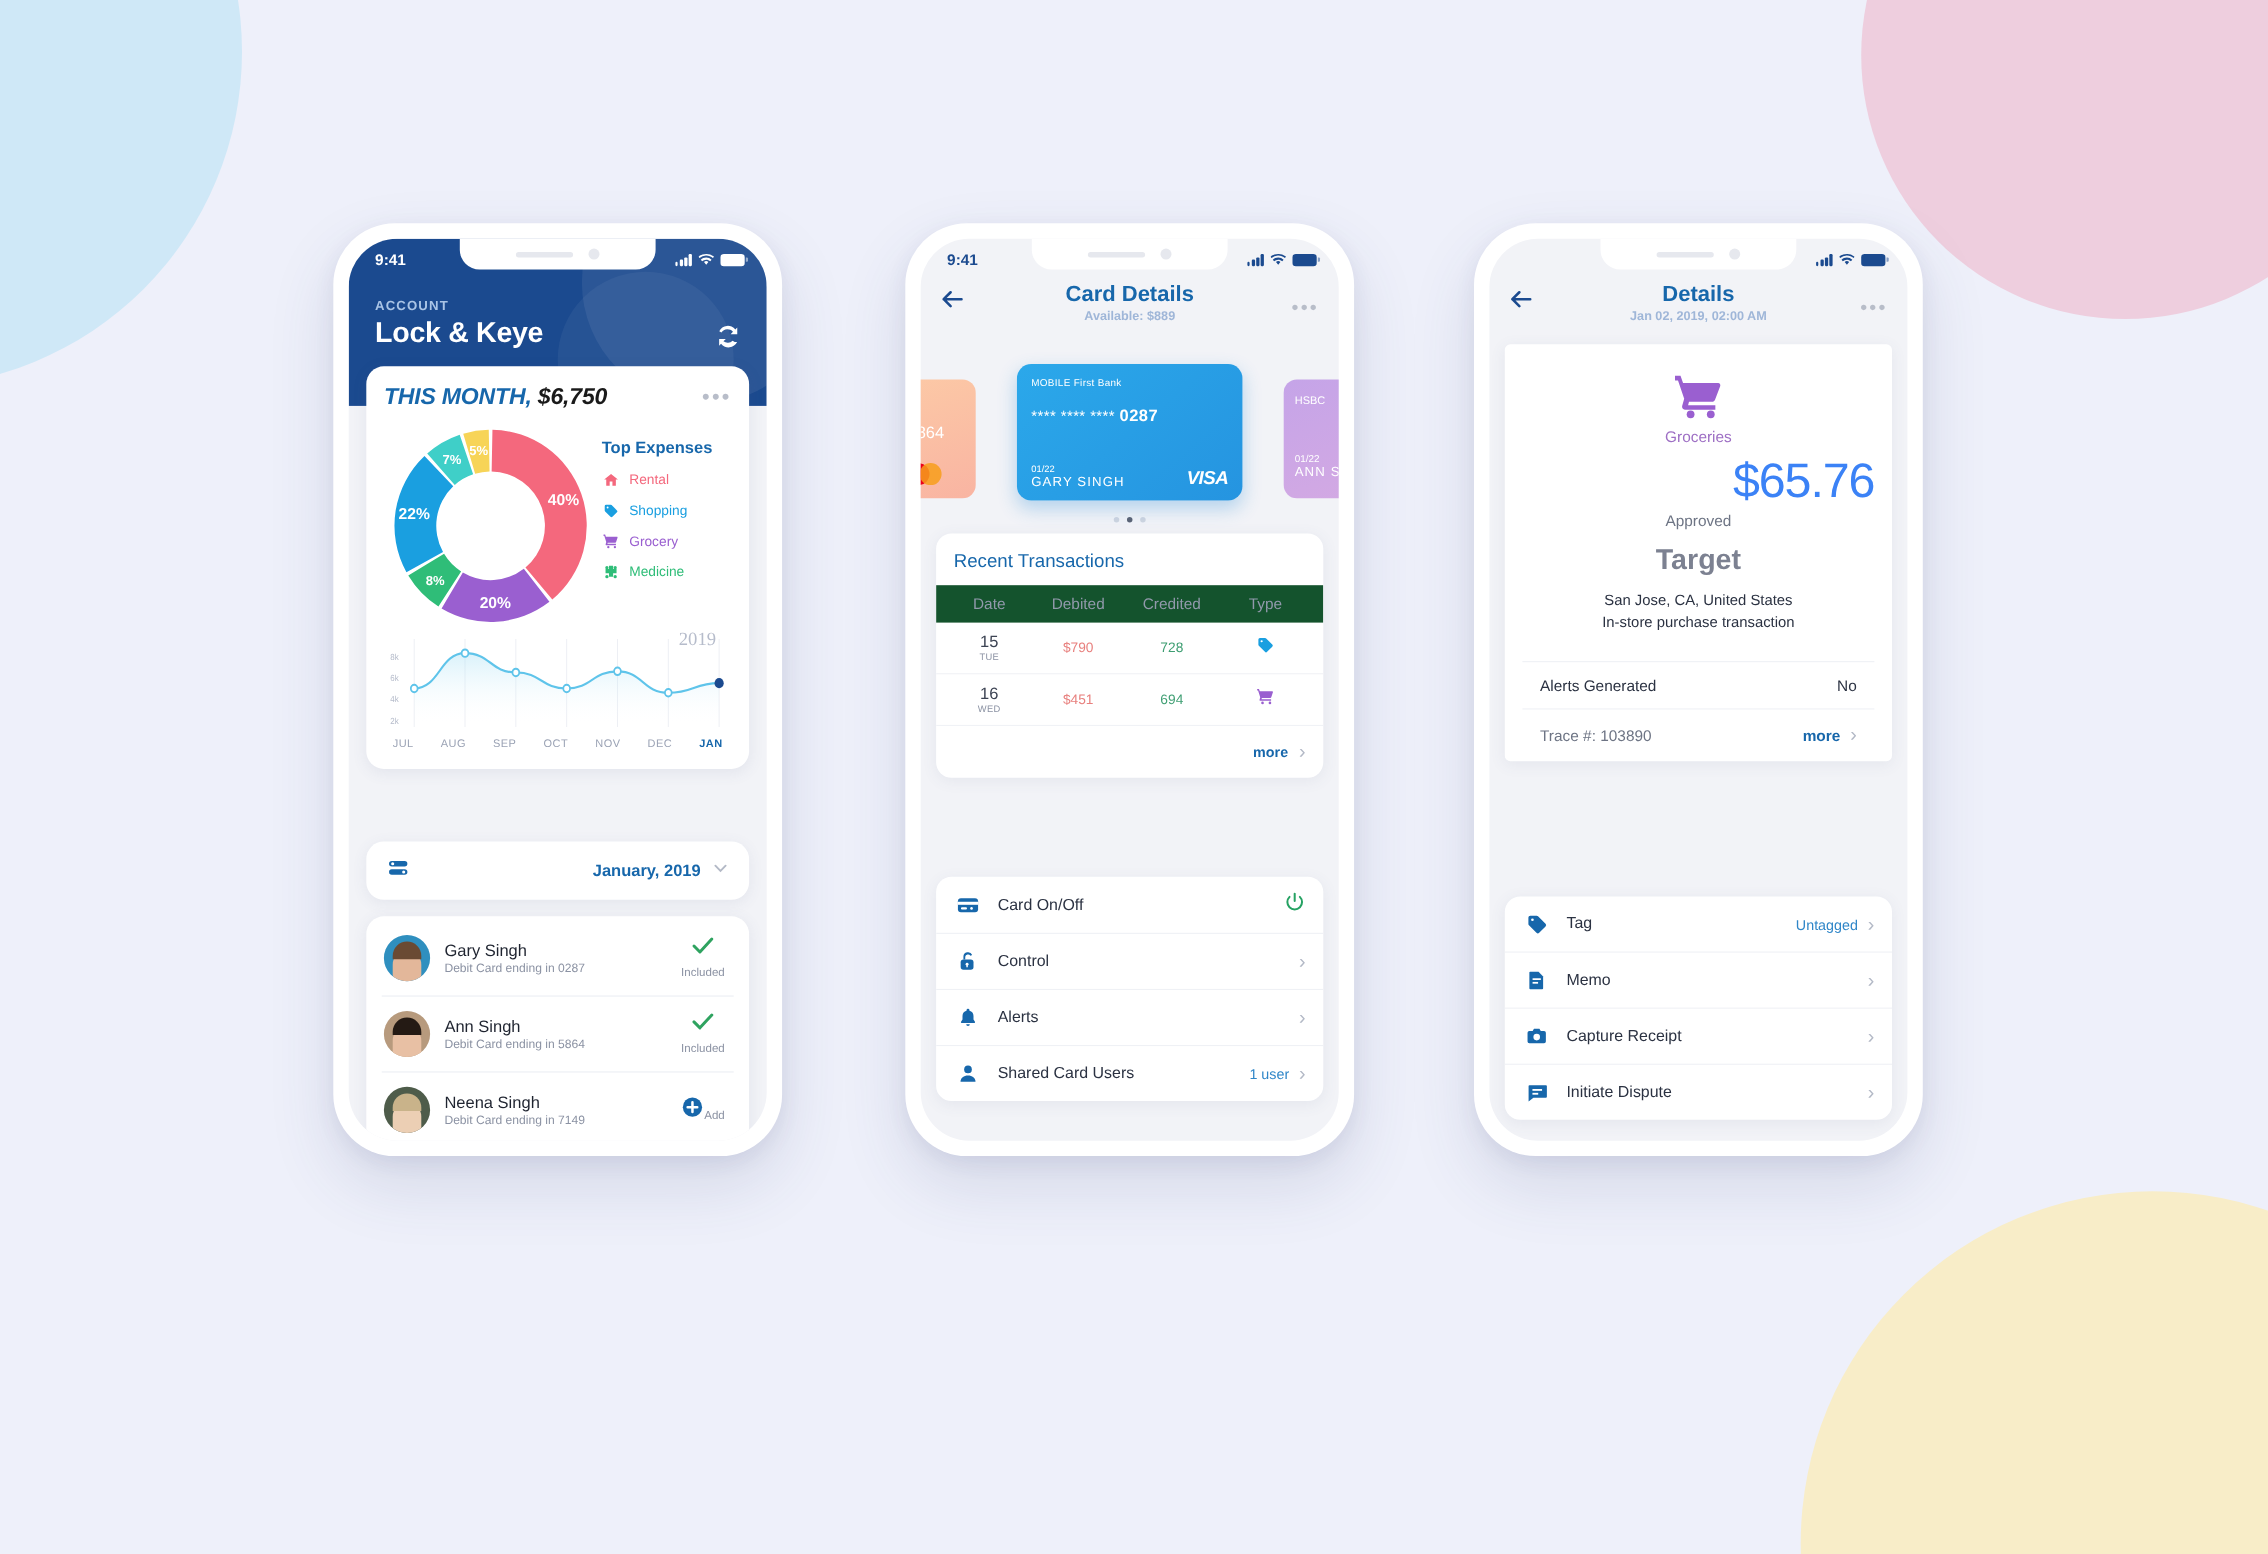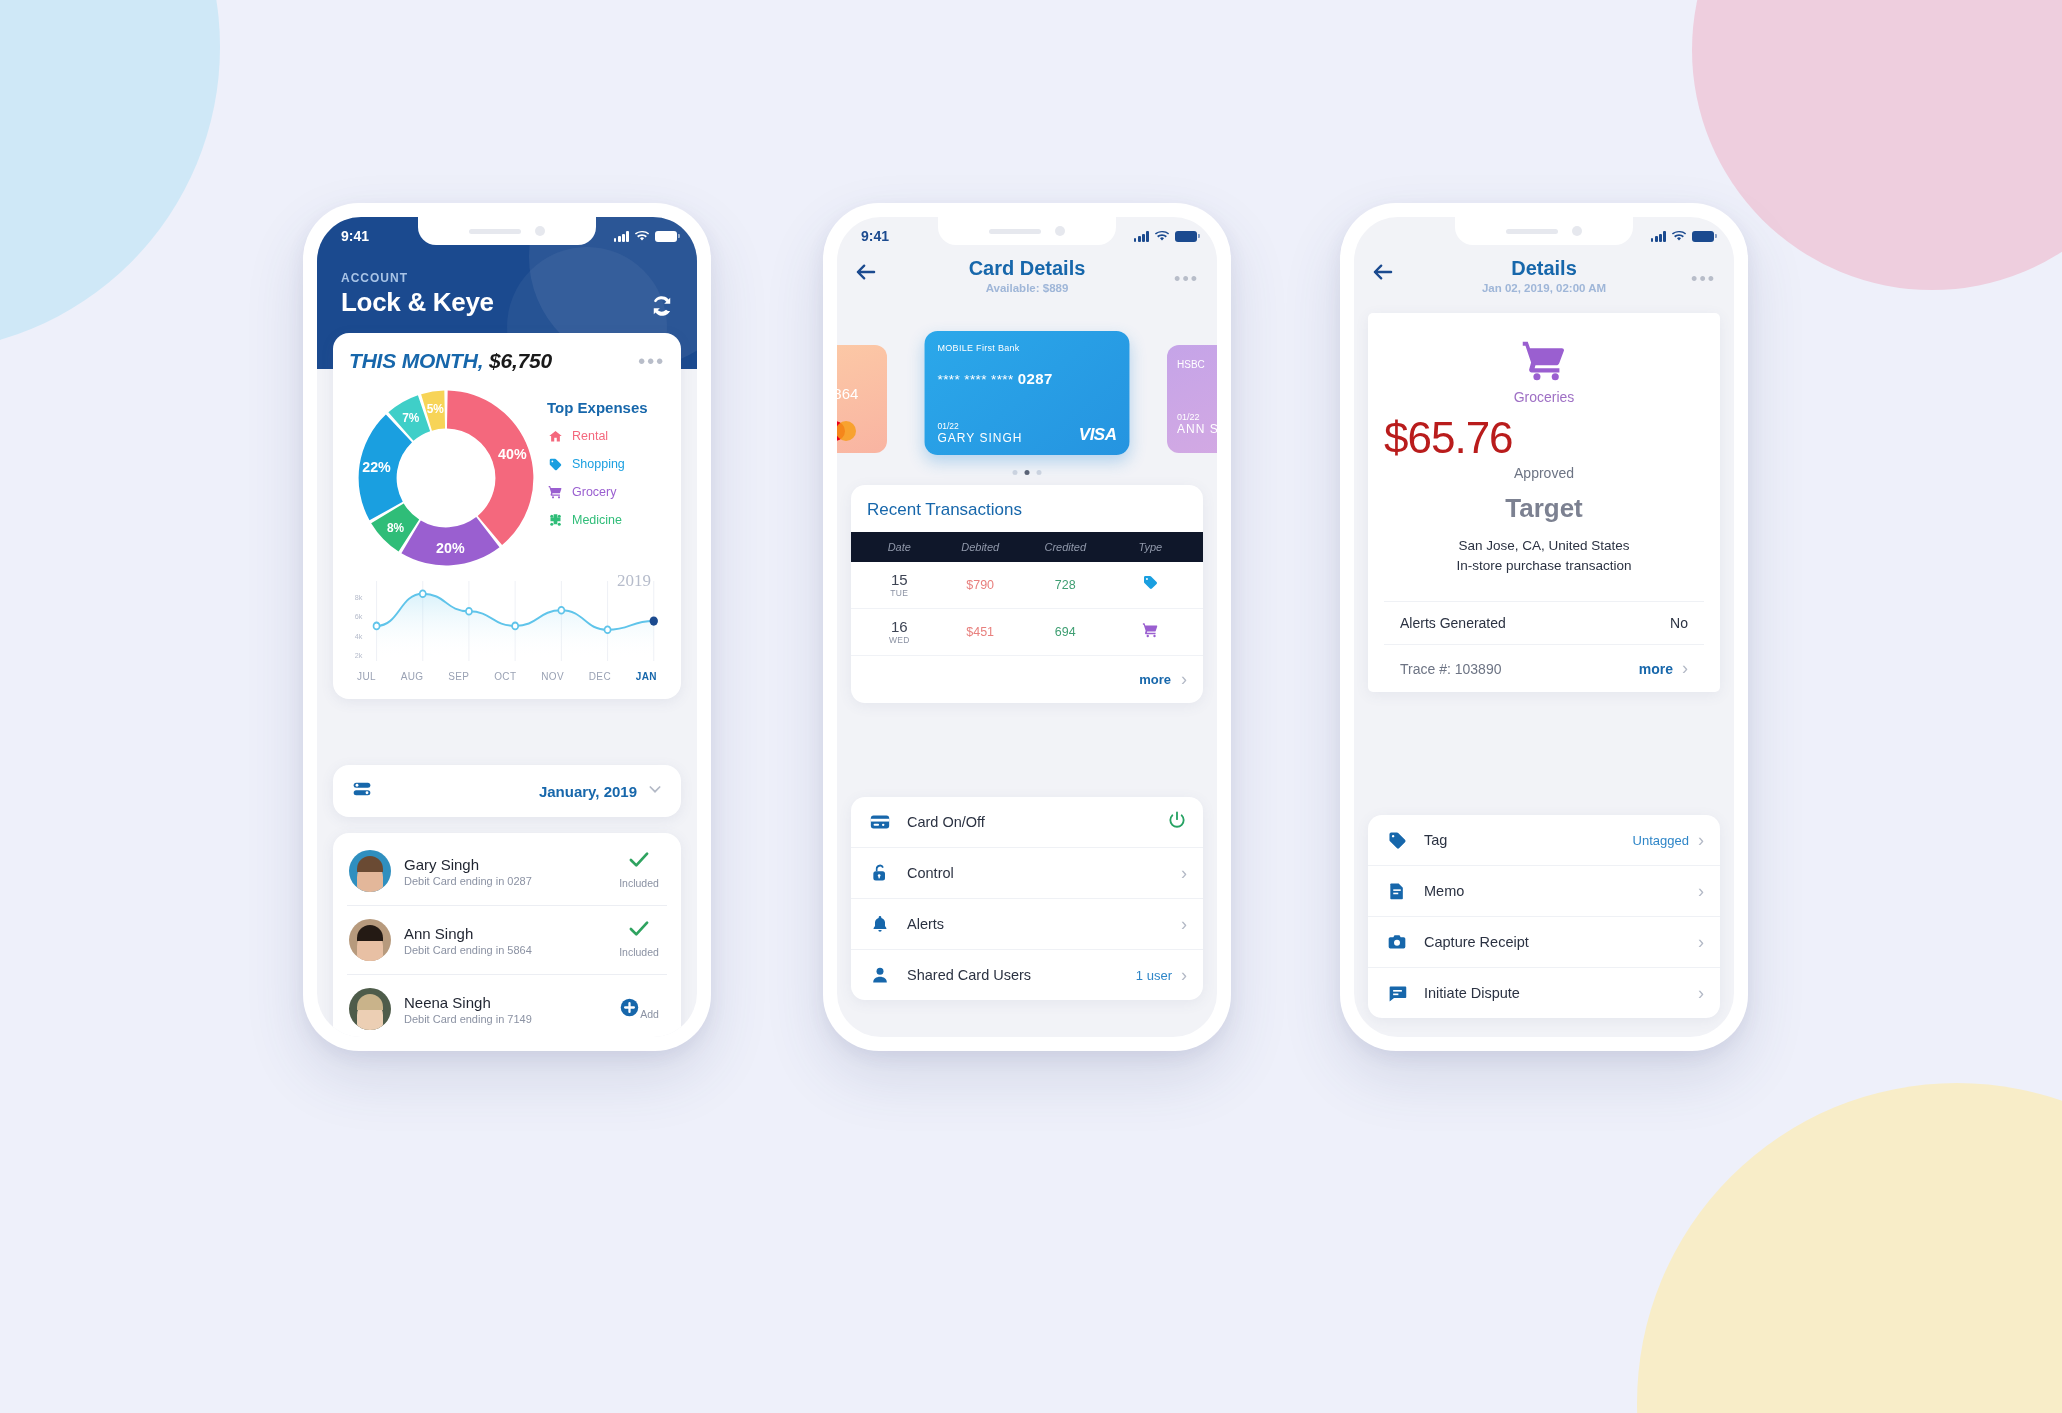--- a/index.html
+++ b/index.html
@@ -153,42 +153,42 @@
   .cc-side-num { font-size: 15px; margin-top: 30px; }
   .mc-logo { position: absolute; left: 10px; bottom: 12px; width: 32px; height: 20px; }
   .mc-logo i { position: absolute; width: 20px; height: 20px; border-radius: 50%; }
   .cc-dots { position: absolute; left: 50%; transform: translateX(-50%); bottom: -4px; display: flex; gap: 7px; }
   .cc-dots i { width: 5px; height: 5px; border-radius: 50%; background: #cfd5e0; display: block; }
   .cc-dots i.on { background: #5c6374; }
 
   .sheet { position: absolute; left: 14px; right: 14px; background: #fff; border-radius: 14px; box-shadow: 0 3px 14px rgba(80,90,130,.08); overflow: hidden; }
 
   .tx-title { font-size: 17px; color: #1767ab; padding: 15px 16px 12px 16px; }
-  .tx-head { display: flex; background: #0f172a; padding: 9px 10px; font-size: 11px; color: #9199ab; font-style: italic; }
+  .tx-head { display: flex; background: #14532d; padding: 9px 10px; font-size: 14px; color: #9199ab; }
   .tx-head span, .tx-row > div { flex: 1; text-align: center; }
   .tx-head span:first-child, .tx-row > div:first-child { flex: .9; }
   .tx-row { display: flex; align-items: center; padding: 10px 10px; border-bottom: 1px solid #f0f2f6; }
   .tx-day { font-size: 15px; color: #3d4454; line-height: 1.05; }
   .tx-dow { font-size: 8.5px; color: #8b92a3; letter-spacing: .3px; }
   .tx-deb { font-size: 12.5px; color: #e8807e; }
   .tx-cre { font-size: 12.5px; color: #3e9e72; }
   .tx-more { display: flex; align-items: center; justify-content: flex-end; gap: 10px; padding: 13px 16px; }
   .tx-more b { font-size: 13px; color: #1767ab; }
 
   .menu-row { display: flex; align-items: center; padding: 13px 16px; border-bottom: 1px solid #eff1f5; cursor: pointer; }
   .menu-row:last-child { border-bottom: none; }
   .menu-ico { width: 26px; height: 24px; margin-right: 14px; display: flex; align-items: center; justify-content: center; flex: none; }
   .menu-label { font-size: 14.5px; color: #2b3242; flex: 1; }
   .menu-val { font-size: 13px; color: #2f86c8; margin-right: 9px; }
   .chev { color: #b3b9c6; font-size: 18px; }
 
   
   .p3-hero { position: absolute; left: 14px; right: 14px; top: 96px; background: #fff; border-radius: 5px; box-shadow: 0 3px 14px rgba(80,90,130,.08); padding: 22px 16px 0 16px; }
   .p3-cat { text-align: center; font-size: 14px; color: #9e6fc4; margin-top: 4px; }
-  .p3-amt { text-align: left; font-size: 44px; color: #b91c1c; font-weight: normal; letter-spacing: -1px; margin-top: 8px; }
+  .p3-amt { text-align: right; font-size: 44px; color: #3b82f6; font-weight: normal; letter-spacing: -1px; margin-top: 8px; }
   .p3-status { text-align: center; font-size: 14px; color: #6d7484; margin-top: 2px; }
   .p3-merch { text-align: center; font-size: 26px; font-weight: bold; color: #7c8191; margin-top: 12px; }
   .p3-loc { text-align: center; font-size: 13.5px; color: #2b3242; margin-top: 12px; line-height: 1.45; padding-bottom: 26px; }
   .p3-kv { display: flex; align-items: center; padding: 13px 16px; border-top: 1px solid #eff1f5; }
   .p3-kv .k { font-size: 14px; color: #2b3242; flex: 1; }
   .p3-kv .k span { color: #6d7484; }
   .p3-kv .v { font-size: 14px; color: #2b3242; }
   .p3-kv .v.link { color: #1767ab; font-weight: bold; margin-right: 9px; }
   .cart-ico { display: block; margin: 0 auto; }
 </style>

